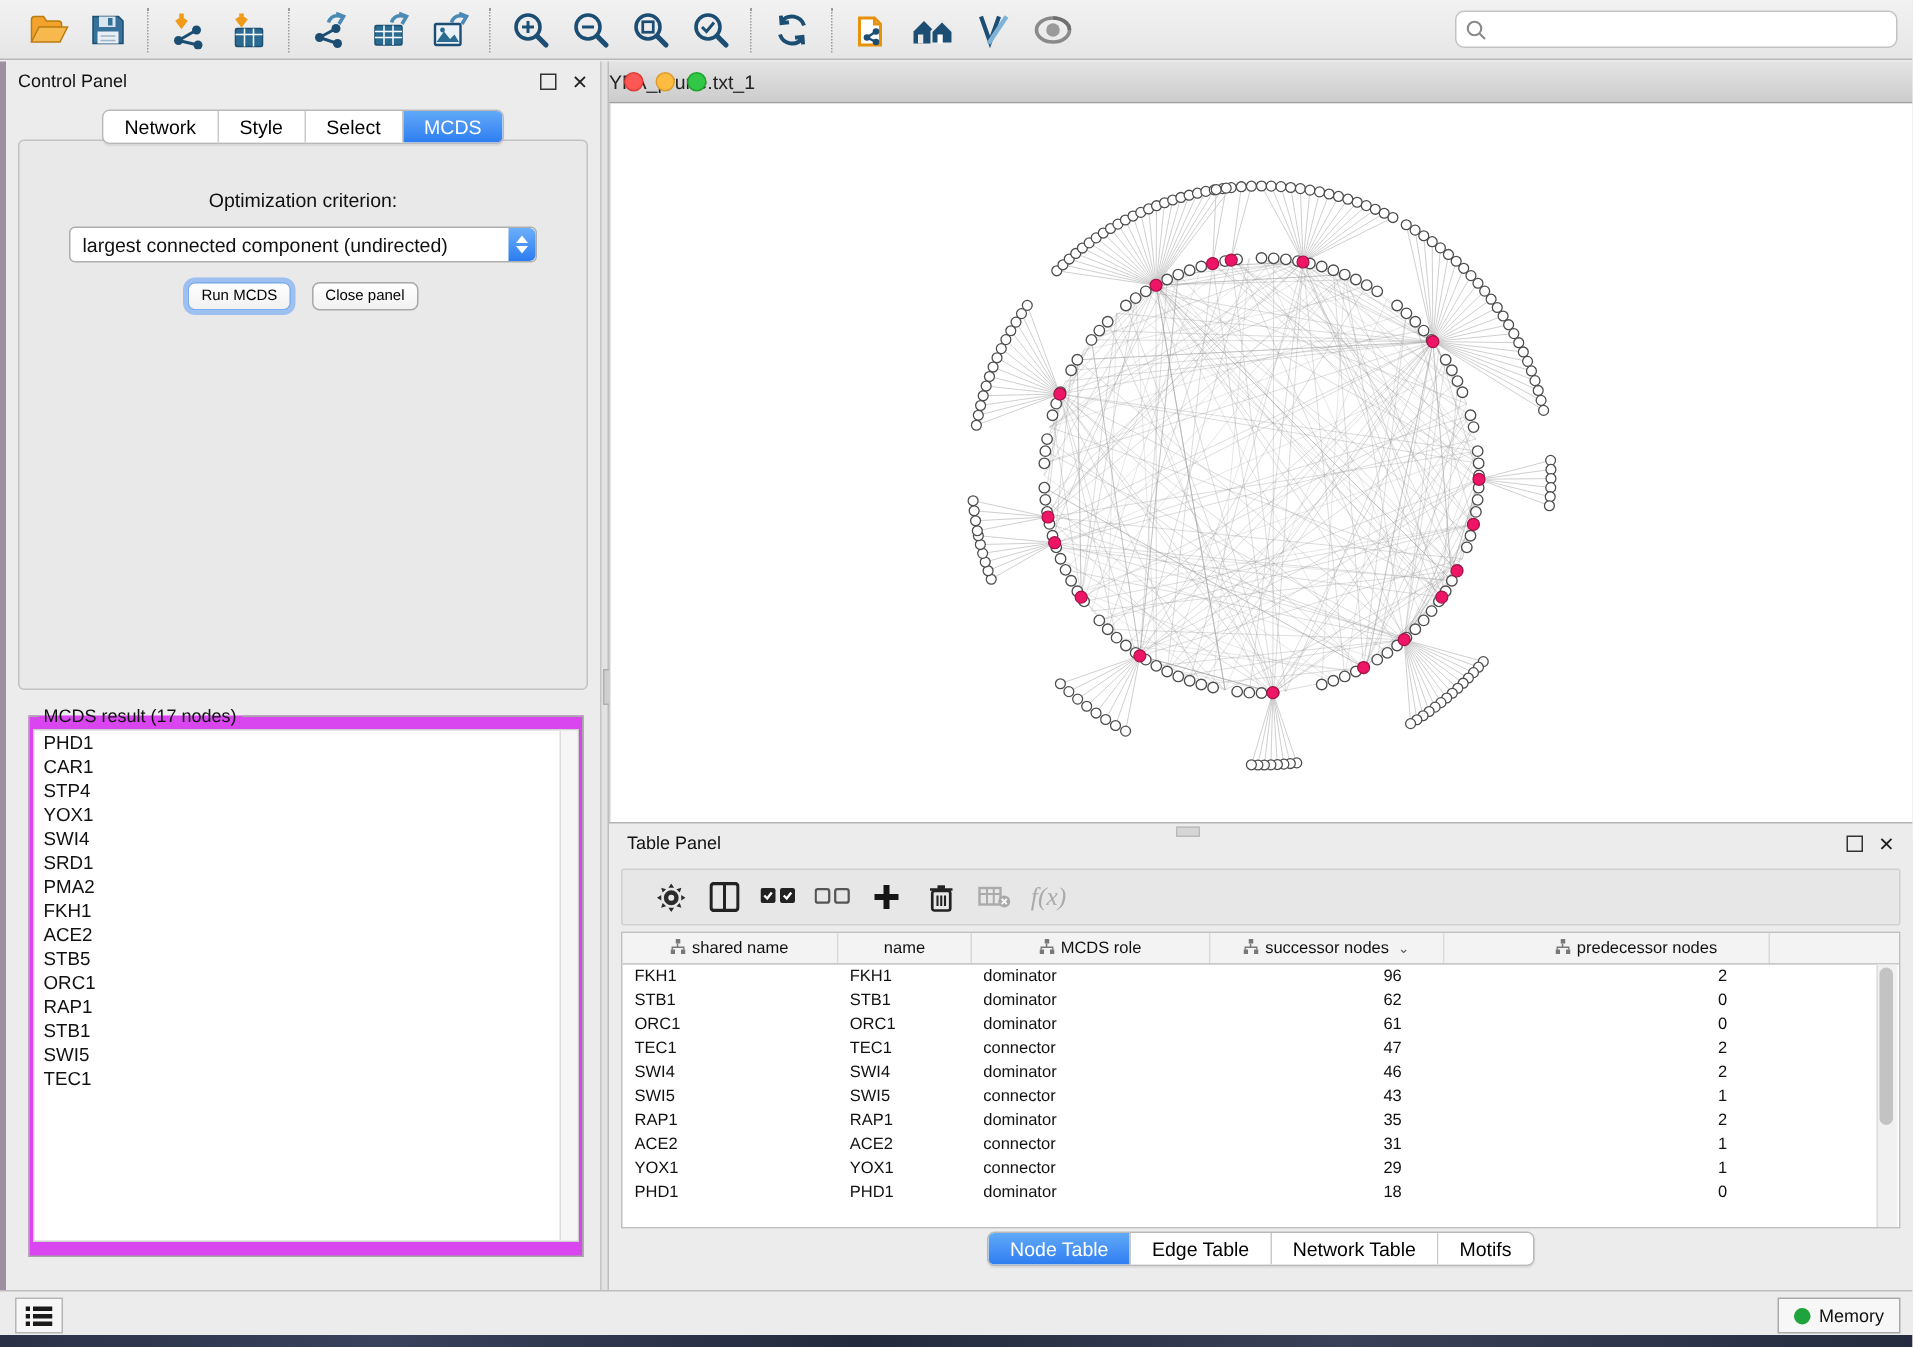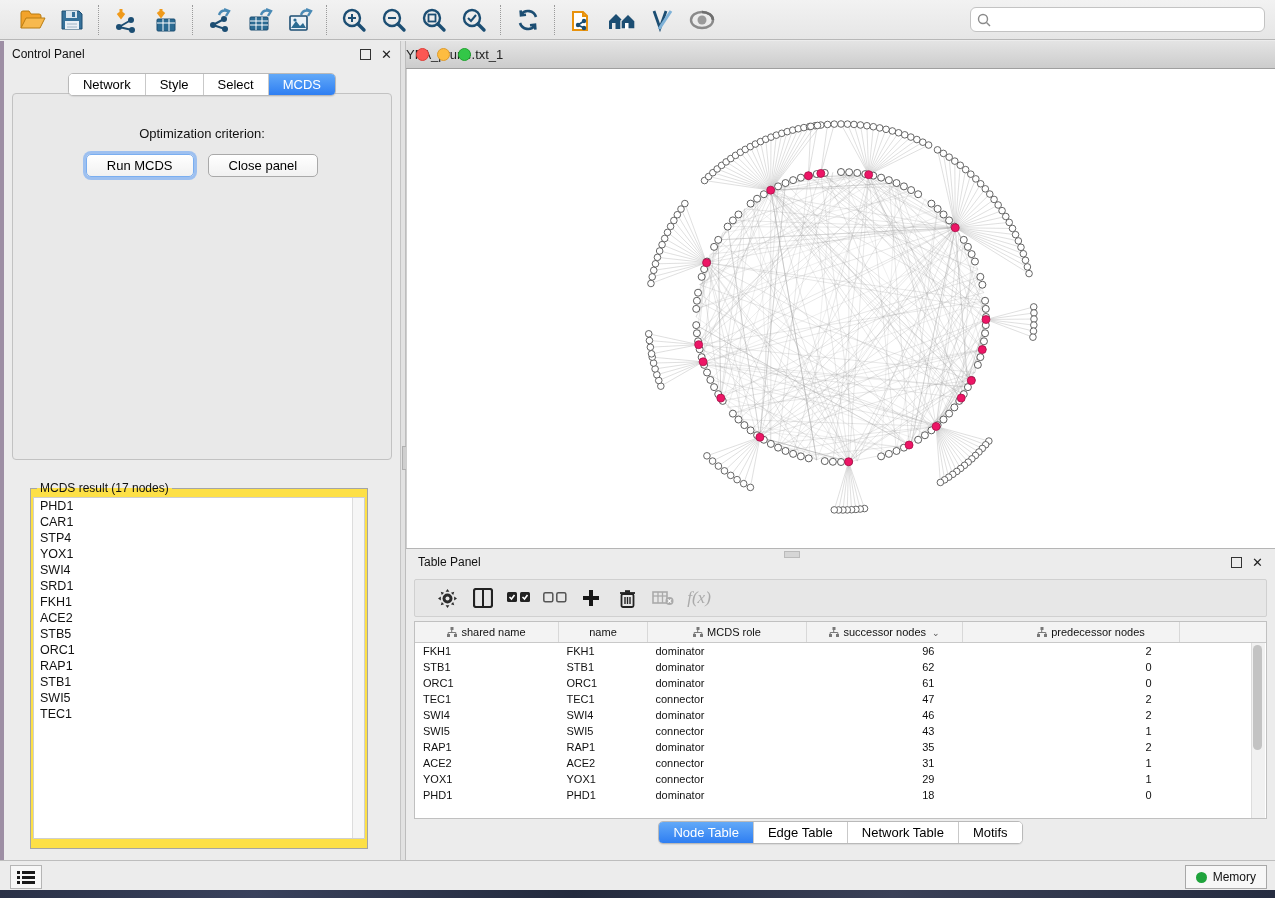--- a/index.html
+++ b/index.html
@@ -36,25 +36,25 @@
   #opt-label{text-align:center;font-size:13px;margin-top:32px;}
   #opt-select{margin:10px auto 0;width:310px;height:22px;background:#fff;border:1px solid #aeaeae;border-radius:4px;
               display:flex;align-items:center;font-size:13px;cursor:pointer;position:relative;}
   #opt-select .val{padding-left:8px;flex:1;white-space:nowrap;overflow:hidden;}
   .stepper{width:18px;height:22px;border-radius:0 4px 4px 0;background:linear-gradient(#6cb0fa,#2c7cf0);
            display:flex;flex-direction:column;align-items:center;justify-content:center;gap:2px;}
   .stepper i{width:0;height:0;border-left:4px solid transparent;border-right:4px solid transparent;}
   .stepper i.up{border-bottom:5px solid #fff;}
   .stepper i.dn{border-top:5px solid #fff;}
   .btn-row{display:flex;justify-content:center;gap:14px;margin-top:13px;}
-  .btn{font-size:13px;font-family:inherit;background:linear-gradient(#ffffff,#f1f1f1);
-       border:1px solid #a9a9a9;border-radius:5px;padding:3px 20px;cursor:pointer;}
+  .btn{font-size:10px;font-family:inherit;background:linear-gradient(#ffffff,#f1f1f1);
+       border:1px solid #a9a9a9;border-radius:5px;padding:3px 8px;cursor:pointer;}
   .btn.focused{box-shadow:0 0 0 3px rgba(106,165,245,.6);border-color:#7aaef0;}
-  #mcds-fieldset{position:absolute;left:10px;top:424px;width:338px;height:368px;margin:16px;
-                 border:1px solid #a5a5a5;padding:2px;background:#fde047;box-sizing:border-box;}
+  #mcds-fieldset{position:absolute;left:10px;top:424px;width:370px;height:368px;margin:5px;
+                 border:1px solid #a5a5a5;padding:2px;background:#d946ef;box-sizing:border-box;}
   #mcds-fieldset legend{font-size:12px;padding:0 3px;margin-left:4px;}
   #mcds-list{position:relative;background:#fff;border:1px solid #cfcfcf;height:340px;overflow:hidden;}
   #mcds-list .track{position:absolute;right:0;top:0;width:11px;height:100%;background:#f6f6f6;border-left:1px solid #ddd;}
   .mcds-item{font-size:12.5px;line-height:16px;padding-left:6px;}
   
   #v-splitter{position:absolute;left:400px;top:41px;width:6px;height:819px;background:#e2e2e2;
               border-left:1px solid #c4c4c4;border-right:1px solid #bdbdbd;box-sizing:border-box;}
   #v-handle{position:absolute;left:1px;top:405px;width:3px;height:22px;background:#cfcfcf;border:1px solid #b0b0b0;}
   
   #network-window{position:absolute;left:406px;top:41px;width:869px;height:519px;}
@@ -267,35 +267,43 @@
   <div class="seg-row">
     <div class="seg">
         <button>Network</button>
         <button>Style</button>
         <button>Select</button>
         <button class="sel">MCDS</button>
       </div>
   </div>
   <div id="cp-box">
     <div id="opt-label">Optimization criterion:</div>
+    <div id="opt-select">
+      <span class="val">largest connected component (undirected)</span>
+      <span class="stepper">
+          <i class="up"></i>
+          <i class="dn"></i>
+        </span>
+    </div>
     <div class="btn-row">
       <button class="btn focused">Run MCDS</button>
       <button class="btn">Close panel</button>
     </div>
   </div>
   <fieldset id="mcds-fieldset">
     <legend>MCDS result (17 nodes)</legend>
     <div id="mcds-list">
         <div class="track"></div>
         <div class="mcds-item">PHD1</div>
         <div class="mcds-item">CAR1</div>
         <div class="mcds-item">STP4</div>
         <div class="mcds-item">YOX1</div>
         <div class="mcds-item">SWI4</div>
         <div class="mcds-item">SRD1</div>
+        <div class="mcds-item">PMA2</div>
         <div class="mcds-item">FKH1</div>
         <div class="mcds-item">ACE2</div>
         <div class="mcds-item">STB5</div>
         <div class="mcds-item">ORC1</div>
         <div class="mcds-item">RAP1</div>
         <div class="mcds-item">STB1</div>
         <div class="mcds-item">SWI5</div>
         <div class="mcds-item">TEC1</div>
       </div>
   </fieldset>

